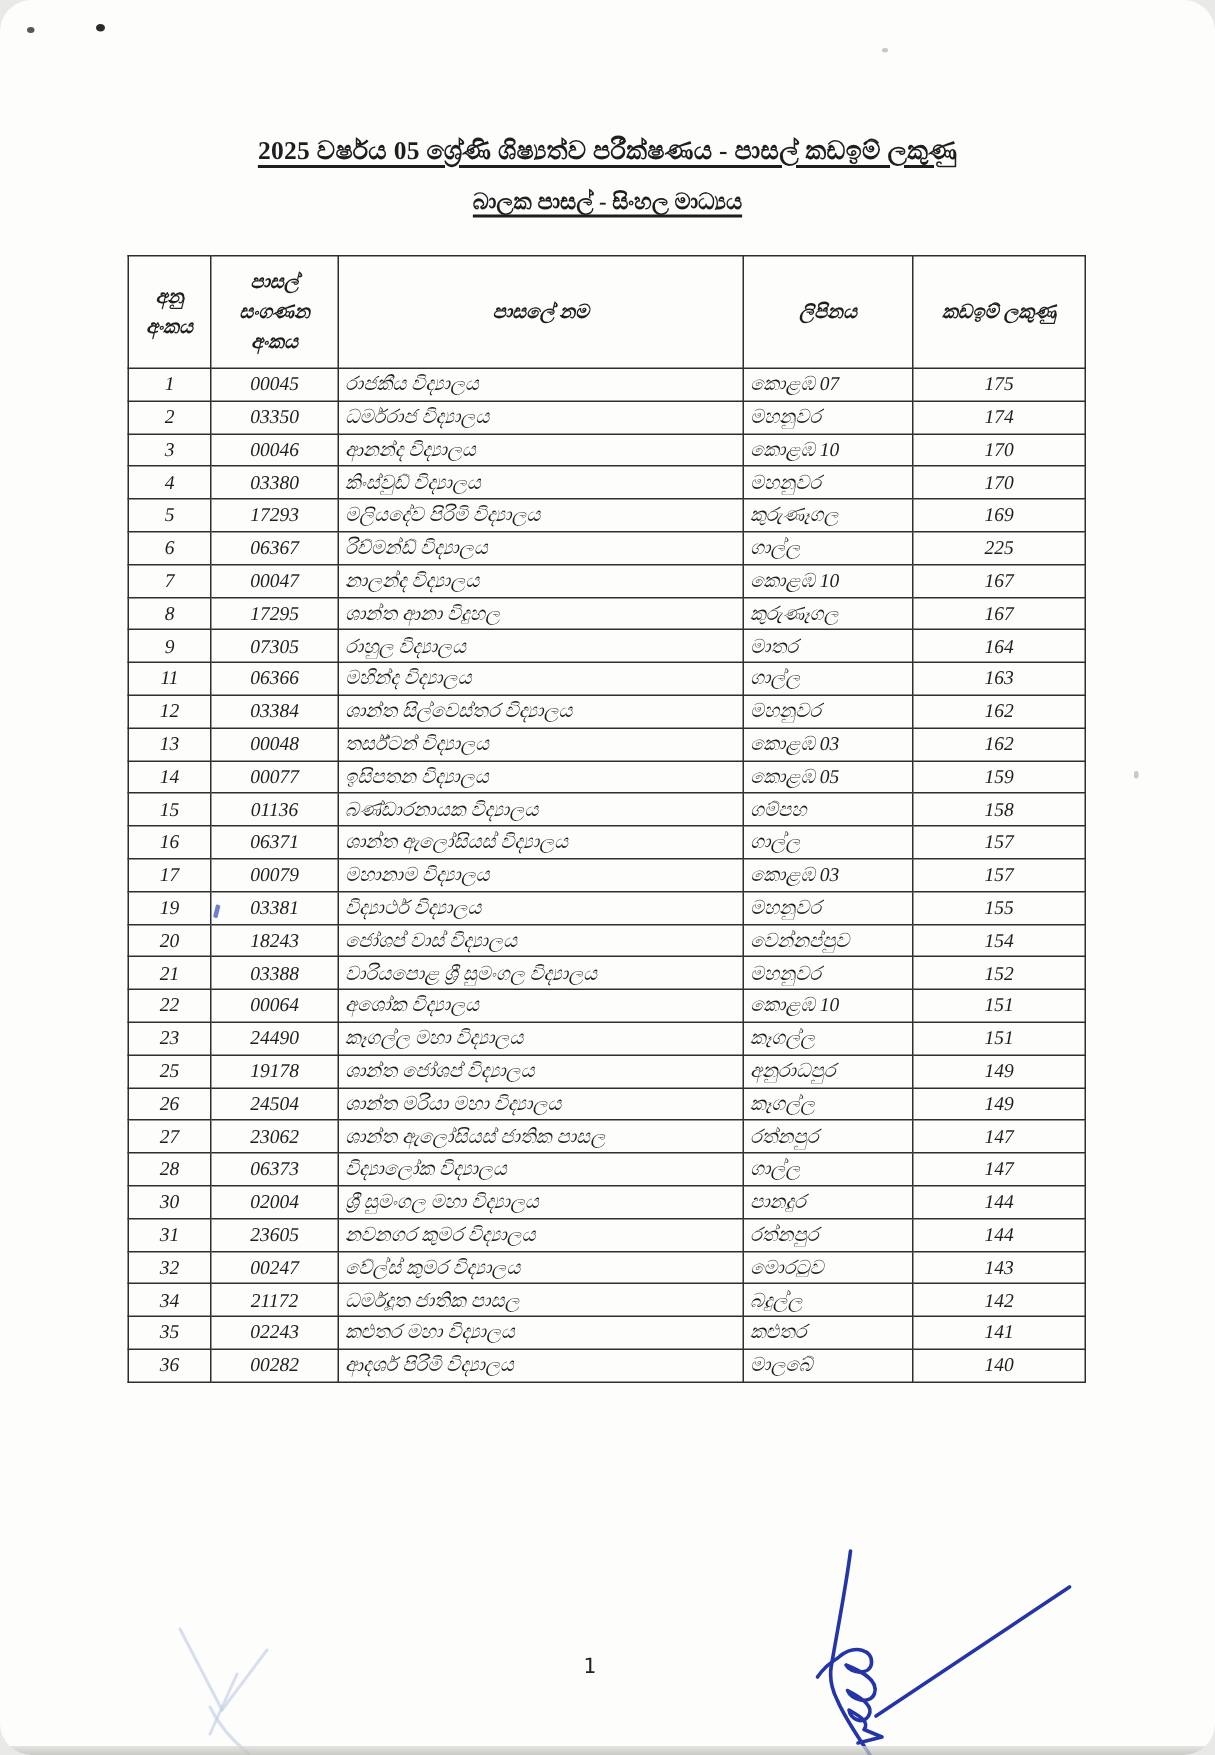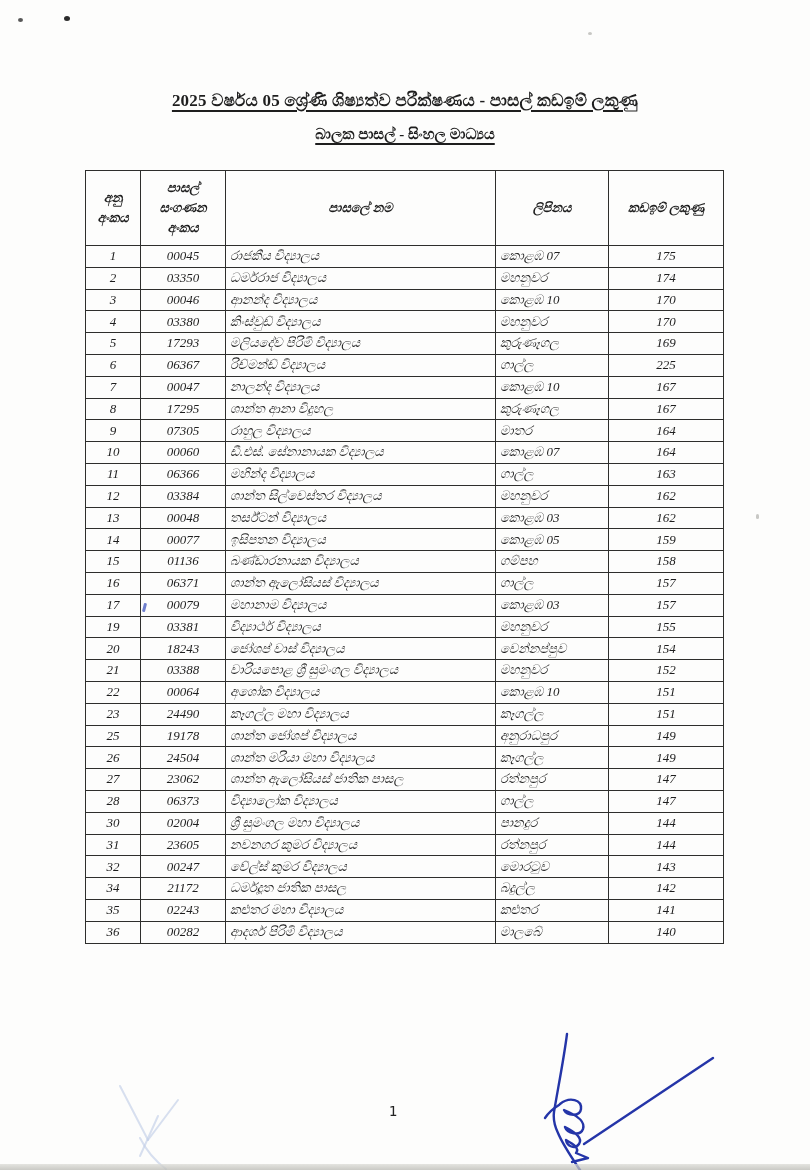--- a/index.html
+++ b/index.html
@@ -4,20 +4,21 @@
 <style>
   html,body{margin:0;padding:0;background:#e9e9e7;}
   .page{
     position:relative;
     width:810px;height:1170px;
     margin:0 auto;
     background:#fdfdfc;
     font-family:"Liberation Serif", serif;
     color:#1e1e1e;
     overflow:hidden;
+    border-radius:21px;
   }
   .title{
     position:absolute;top:91px;left:0;width:100%;
     margin:0;text-align:center;
     font-size:17px;font-weight:bold;
     text-decoration:underline;text-underline-offset:4px;text-decoration-thickness:1.5px;
     letter-spacing:.2px;
   }
   .subtitle{
     position:absolute;top:126px;left:0;width:100%;
@@ -163,27 +164,20 @@
           <td class="c-marks">167</td>
         </tr>
         <tr>
           <td class="c-no">9</td>
           <td class="c-census">07305</td>
           <td class="c-name">රාහුල විද්‍යාලය</td>
           <td class="c-address">මාතර</td>
           <td class="c-marks">164</td>
         </tr>
         <tr>
-          <td class="c-no">10</td>
-          <td class="c-census">00060</td>
-          <td class="c-name">ඩී.එස්. සේනානායක විද්‍යාලය</td>
-          <td class="c-address">කොළඹ 07</td>
-          <td class="c-marks">164</td>
-        </tr>
-        <tr>
           <td class="c-no">11</td>
           <td class="c-census">06366</td>
           <td class="c-name">මහින්ද විද්‍යාලය</td>
           <td class="c-address">ගාල්ල</td>
           <td class="c-marks">163</td>
         </tr>
         <tr>
           <td class="c-no">12</td>
           <td class="c-census">03384</td>
           <td class="c-name">ශාන්ත සිල්වෙස්තර විද්‍යාලය</td>

